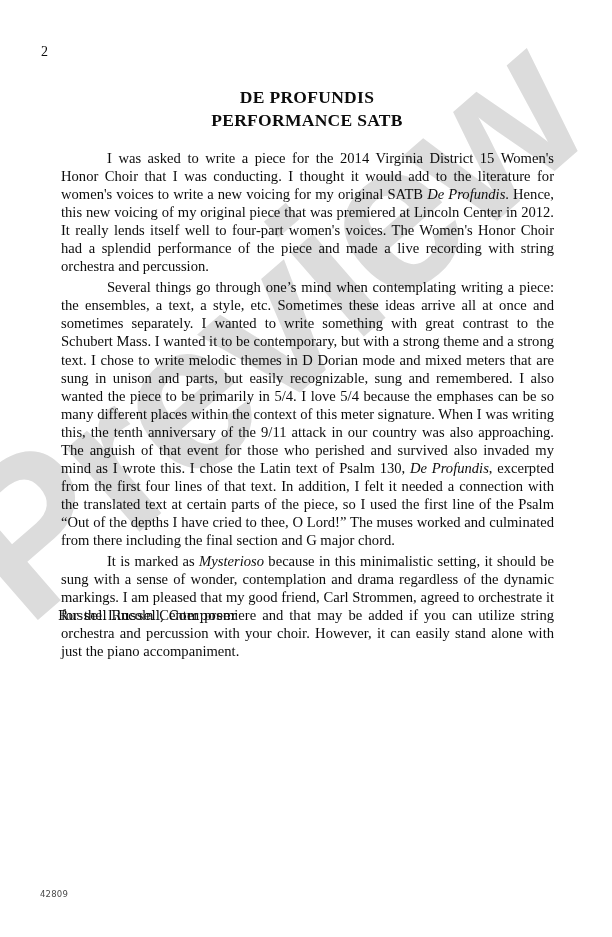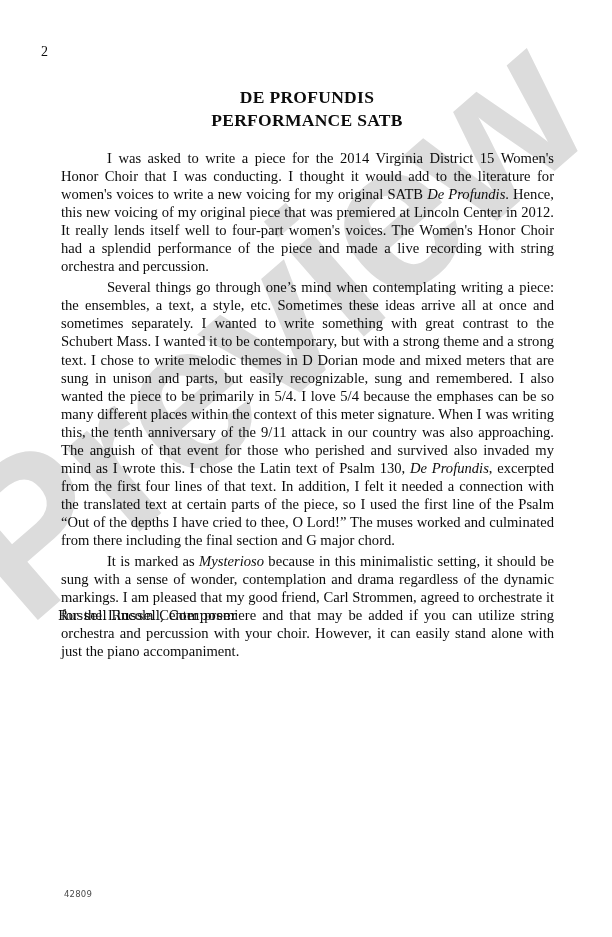--- a/index.html
+++ b/index.html
@@ -101,21 +101,20 @@
 
   .catalog-number {
     position: absolute;
     left: 40px;
     top: 890px;
     font-family: "DejaVu Sans", "Liberation Sans", sans-serif;
     font-size: 8.5px;
     line-height: 1;
     color: #4a4a4a;
     letter-spacing: 0.2px;
-    margin-left: 24px;
   }
 </style>
 </head>
 <body>
 
 <div class="page">
 
   <div class="watermark">
     <div class="watermark-text">Preview</div>
   </div>

